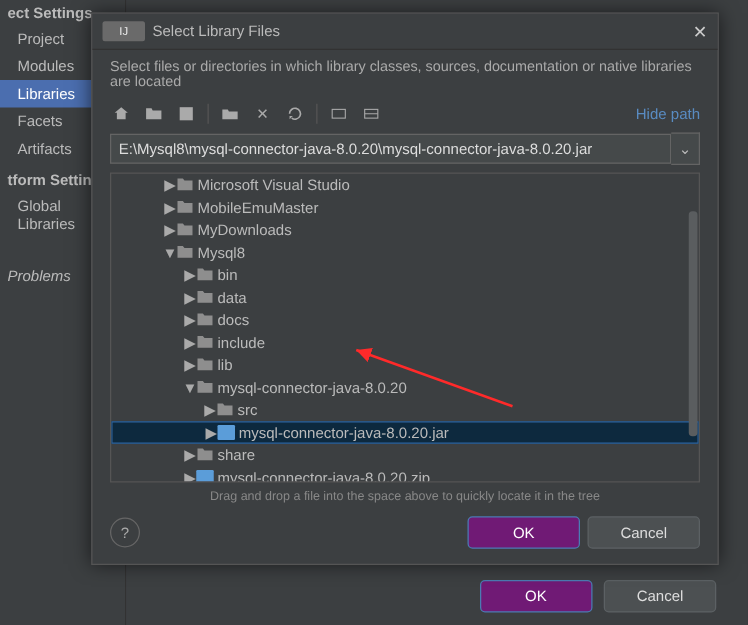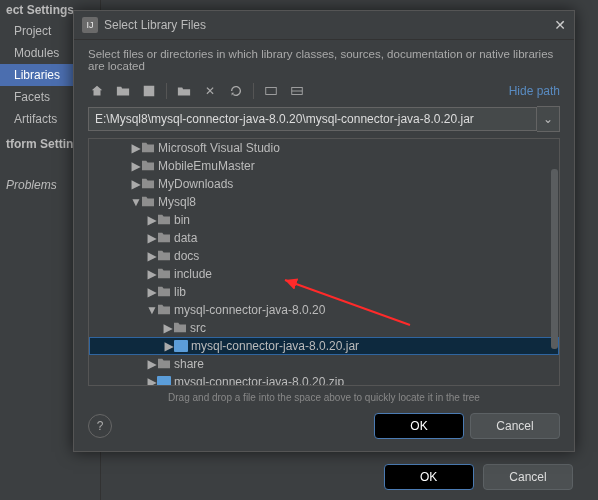--- a/index.html
+++ b/index.html
@@ -59,21 +59,21 @@
     text-align: center;
     padding: 5px 14px;
     border-radius: 4px;
     margin-left: 6px;
     background: #4c5052;
     color: #ddd;
     border: 1px solid #5c6164;
     cursor: pointer;
   }
   .btn.primary {
-    background: #000000;
+    background: #701a75;
     border: 1px solid #4b7bb3;
     color: #fff;
   }
   
   .dialog {
     position: absolute;
     left: 73px;
     top: 10px;
     width: 500px;
     height: 440px;
@@ -86,21 +86,21 @@
   .titlebar {
     height: 28px;
     background: #3c3f41;
     border-bottom: 1px solid #323232;
     display: flex;
     align-items: center;
     padding: 0 8px;
     color: #bbb;
   }
   .titlebar .ticon {
-    width: 16px; height: 16px; margin-right: 6px;
+    width: 34px; height: 16px; margin-right: 6px;
     background: #6a6a6a;
     display: inline-flex;
     align-items: center; justify-content: center;
     font-size: 9px; color: #eee; border-radius: 2px;
   }
   .titlebar .close {
     margin-left: auto;
     cursor: pointer;
     color: #ccc;
     font-size: 14px;
@@ -232,20 +232,21 @@
 <div class="root">
 
   <div class="sidebar">
     <div class="sidebar-heading">ect Settings</div>
     <div class="side-item">Project</div>
     <div class="side-item">Modules</div>
     <div class="side-item selected">Libraries</div>
     <div class="side-item">Facets</div>
     <div class="side-item">Artifacts</div>
     <div class="sidebar-heading" style="margin-top:4px;">tform Settings</div>
+    <div class="side-item">Global Libraries</div>
     <div class="side-item" style="margin-top:20px;padding-left:6px;font-style:italic;">Problems</div>
   </div>
 
   <div class="main">
     <div class="bottom-btns">
       <span class="btn primary">OK</span>
       <span class="btn">Cancel</span>
     </div>
   </div>
 

